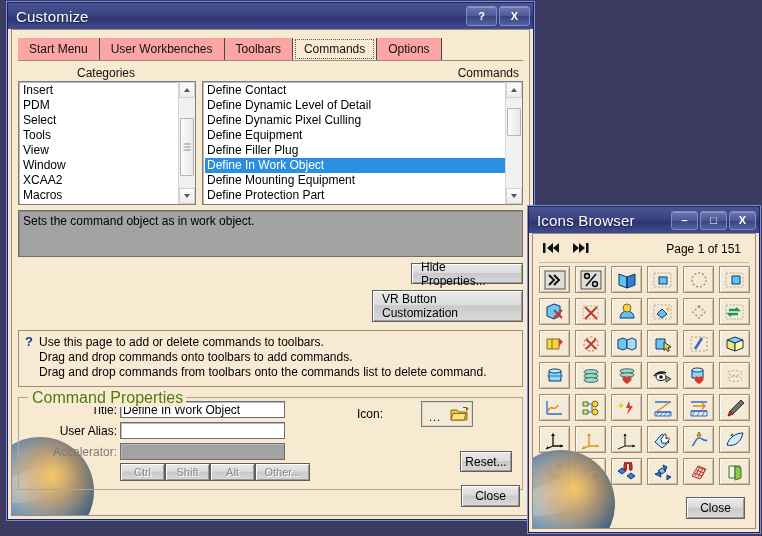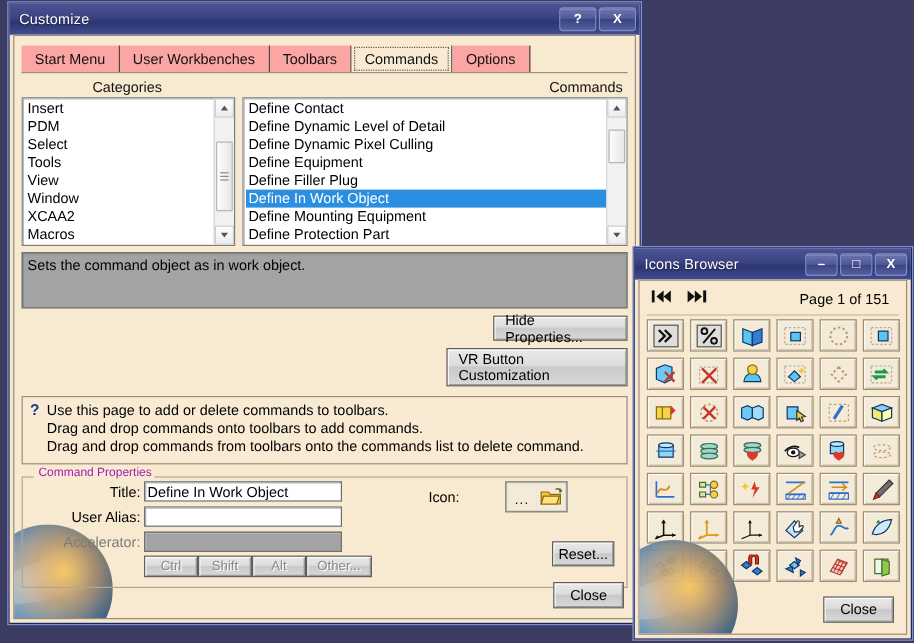--- a/index.html
+++ b/index.html
@@ -24,21 +24,21 @@
   }
   .titlebar {
     height: 26px;
     background: linear-gradient(180deg,#4b5494 0%, #3d4684 40%, #2d3672 60%, #414c92 100%);
     display: flex; align-items: center;
     padding: 0 3px 0 8px;
     position: relative;
   }
   .titlebar .title {
     color: #ffffff;
-    font-size: 12px;
+    font-size: 15px;
     letter-spacing: .2px;
     text-shadow: 0 1px 1px rgba(0,0,0,.55);
     flex: 1;
   }
   .tbtn {
     width: 29px; height: 18px;
     margin-left: 2px;
     border: 1px solid #7e8bc4;
     border-radius: 3px;
     background: linear-gradient(180deg,#6d77ad 0%, #4e5796 50%, #394380 51%, #55609f 100%);
@@ -222,21 +222,21 @@
     border: 1px solid #b3a691;
     border-top: none;
     position: relative;
     height: 92px;
   }
   .group:before {
     content:""; position:absolute; left:0; top:0; width:9px; height:1px; background:#b3a691;
   }
   .group .glabel {
     position: absolute; top: -8px; left: 10px;
-    font-size: 10px; color: #a21caf; background: #f8ead3; padding: 0 3px;
+    font-size: 16px; color: #4d7c0f; background: #f8ead3; padding: 0 3px;
   }
   .group .gline {
     position:absolute; top:0; left:95px; right:0; height:1px; background:#b3a691;
   }
 
   .frow { display: flex; align-items: center; margin-top: 4px; }
   .flabel { width: 98px; text-align: right; font-size: 12px; color: #000; padding-right: 3px; }
   .flabel.dim { color: #7b7b7b; }
   .fieldin {
     width: 165px; height: 17px;

